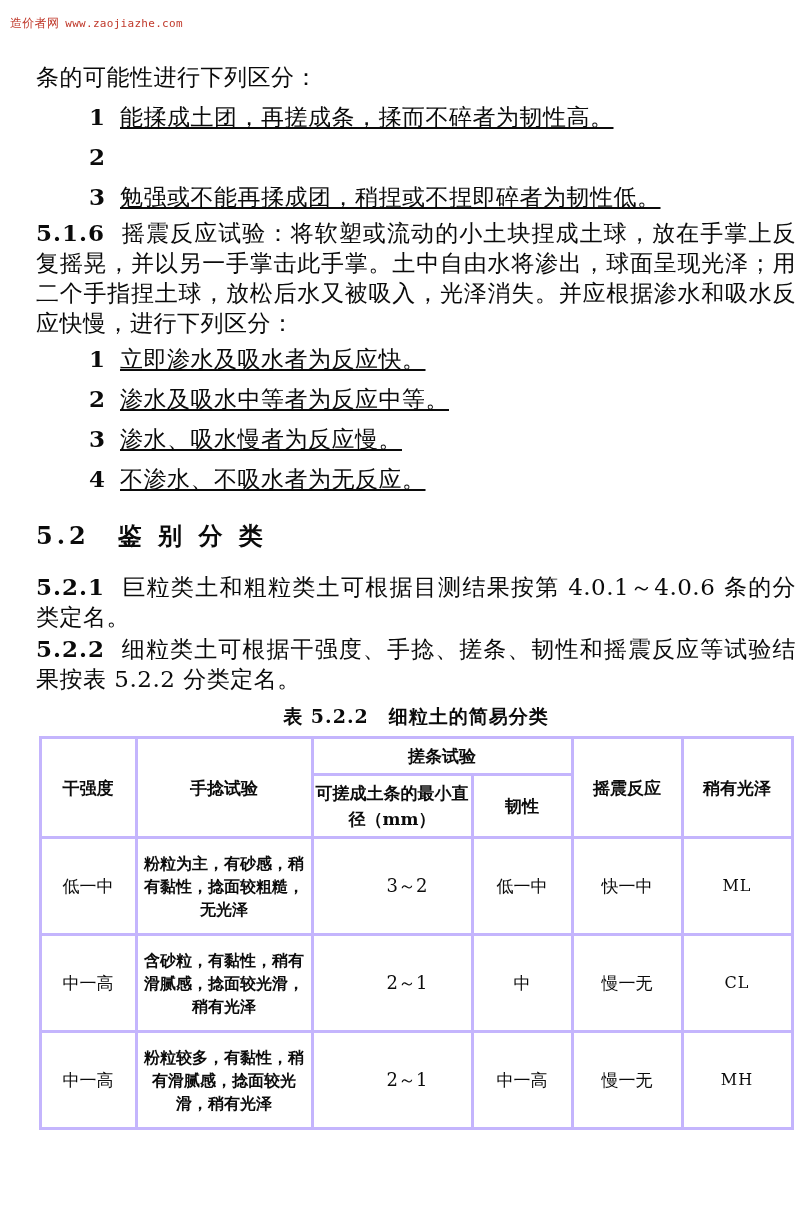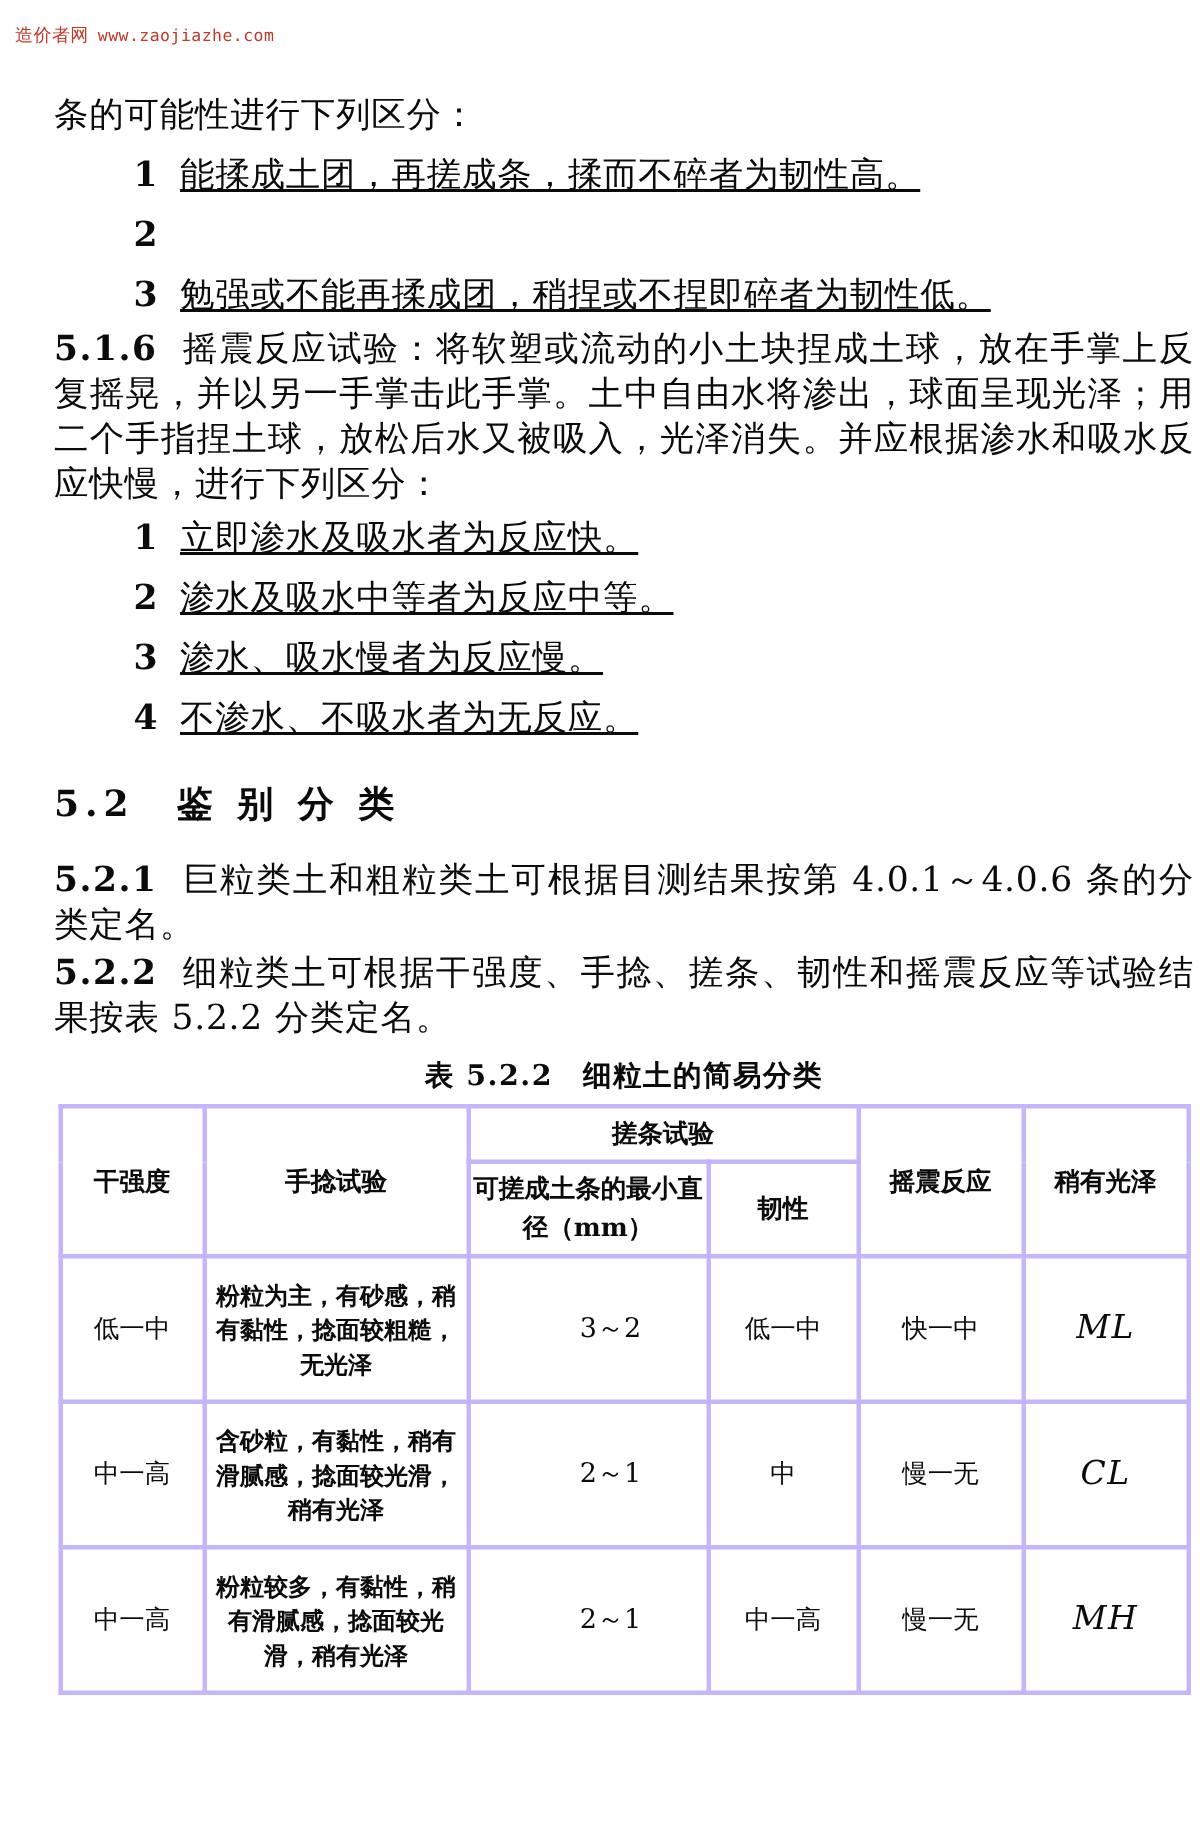--- a/index.html
+++ b/index.html
@@ -117,23 +117,22 @@
   table.soil .hcell {
     font-weight: bold;
   }
   table.soil td.desc {
     font-size: 16px;
     line-height: 23px;
     font-weight: bold;
     margin-top: 36px;
   }
   table.soil td.codecell {
-    font-size: 22px;
+    font-size: 16px;
     letter-spacing: 1px;
-    font-style: italic;
   }
   table.soil td.datacell {
     font-size: 18px;
     padding-left: 32px;
   }
   .col1 { width: 96px; }
   .col2 { width: 176px; }
   .col3 { width: 160px; }
   .col4 { width: 100px; }
   .col5 { width: 110px; }

